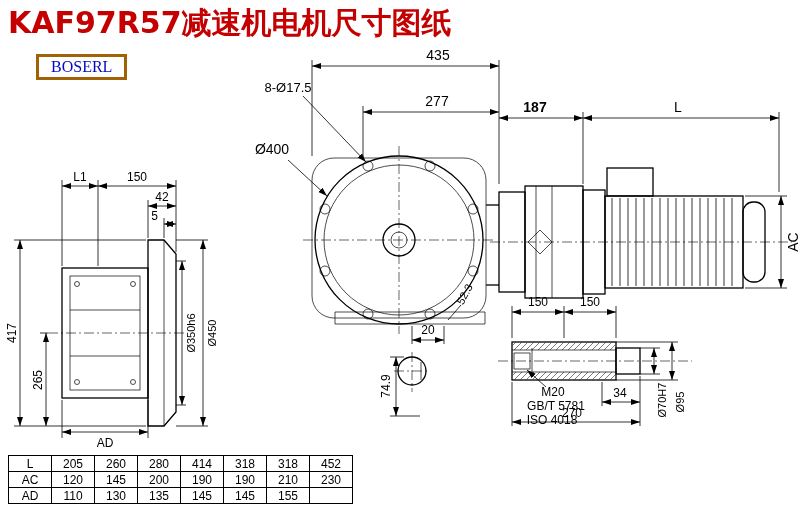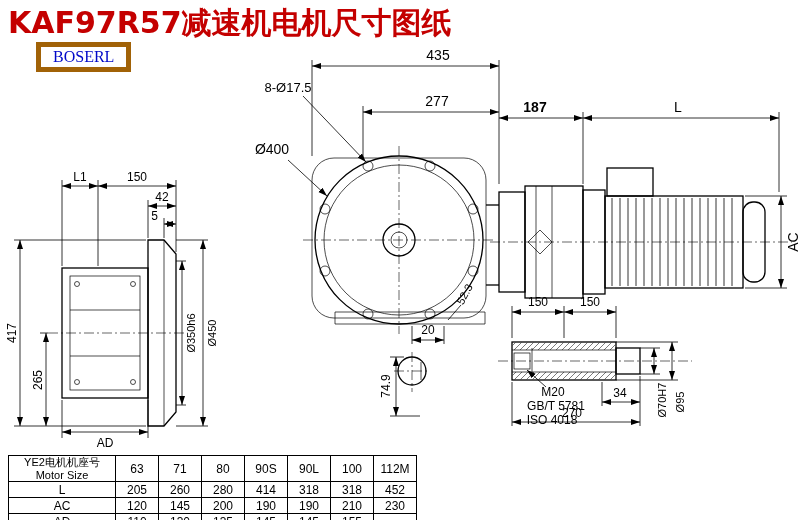--- a/index.html
+++ b/index.html
@@ -1,20 +1,20 @@
 <!DOCTYPE html>
 <html><head>
 <meta charset="utf-8">
 <style>
   html,body{margin:0;padding:0}
   body{width:800px;height:520px;position:relative;background:#fff;overflow:hidden;
        font-family:"Liberation Sans",sans-serif;color:#000}
   .title{position:absolute;left:8px;top:3px;font-size:30px;font-weight:bold;color:#c40000;
          font-family:"DejaVu Sans",sans-serif;white-space:nowrap}
-  .logo{position:absolute;left:36px;top:42px;border:5px solid #a16207;padding:1px 12px;
+  .logo{position:absolute;left:36px;top:54px;border:3px solid #a16207;padding:1px 12px;
         color:#0008c8;font-family:"Liberation Serif",serif;font-size:16px;background:#fff}
   svg{position:absolute;left:0;top:0}
   svg text{font-family:"Liberation Sans",sans-serif;fill:#000}
   .obj{stroke:#000;stroke-width:1.3;fill:none}
   .thin{stroke:#000;stroke-width:0.7;fill:none}
   .dim{stroke:#000;stroke-width:0.8;fill:none}
   .cl{stroke:#000;stroke-width:0.6;fill:none;stroke-dasharray:10 3 2 3}
   .dimtable{position:absolute;left:8px;top:455px;border-collapse:collapse;font-size:12px;background:#fff}
   .dimtable td{border:1px solid #000;text-align:center;padding:0 2px;height:15px;min-width:38px}
   .dimtable td.hdr{width:102px;font-size:11px;line-height:1.15}
@@ -207,33 +207,20 @@
     <line x1="672" y1="342" x2="672" y2="380" class="dim" marker-start="url(#arr)" marker-end="url(#arr)"></line>
     <text transform="rotate(-90 684 402)" x="684" y="402" font-size="11" text-anchor="middle">Ø95</text>
   </g>
 </svg>
 
 <div class="title">KAF97R57减速机电机尺寸图纸</div>
 <div class="logo">BOSERL</div>
 
 <table class="dimtable">
   <tbody>
-      <tr>
-    <td class="hdr">
-      <div>YE2电机机座号</div>
-      <div>Motor Size</div>
-    </td>
-    <td>63</td>
-    <td>71</td>
-    <td>80</td>
-    <td>90S</td>
-    <td>90L</td>
-    <td>100</td>
-    <td>112M</td>
-  </tr>
   <tr>
     <td>L</td>
     <td>205</td>
     <td>260</td>
     <td>280</td>
     <td>414</td>
     <td>318</td>
     <td>318</td>
     <td>452</td>
   </tr>

